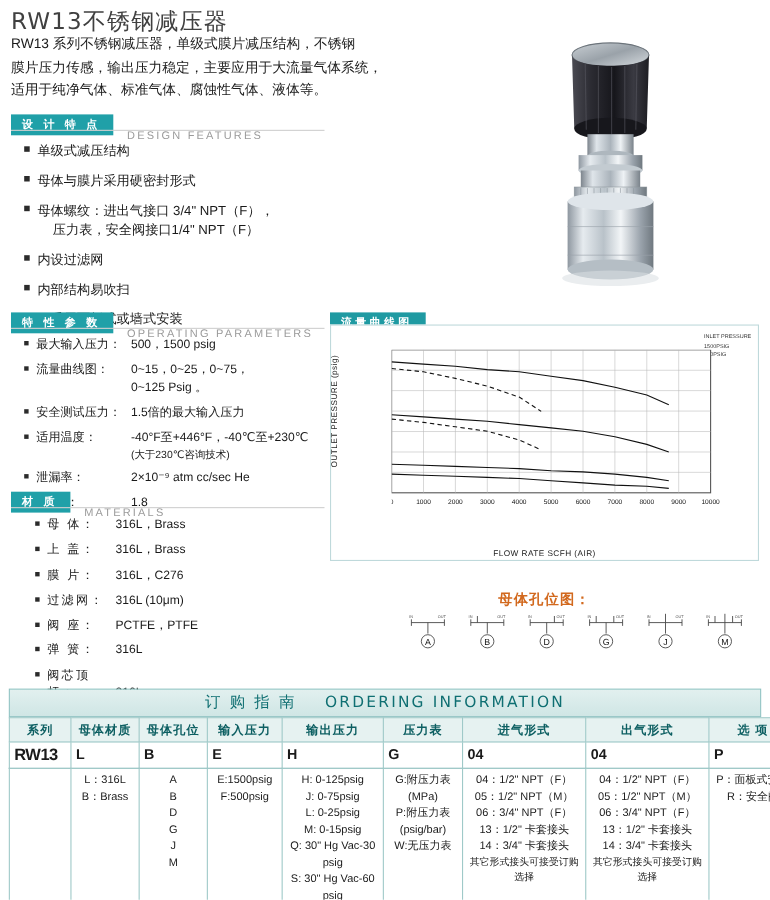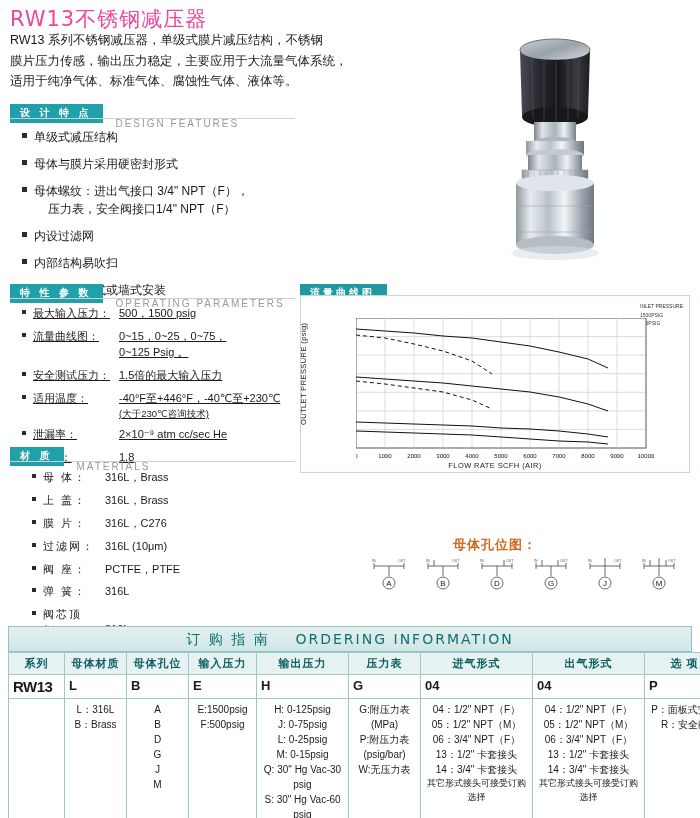--- a/index.html
+++ b/index.html
@@ -11,21 +11,21 @@
     color:#1a1a1a;
     position:relative;
     overflow:hidden;
     font-size:11px;
   }
   .page { position:relative; width:700px; height:818px; }
 
   
   .title {
     position:absolute; left:10px; top:5px;
-    font-size:21px; letter-spacing:1px; color:#ec4899;
+    font-size:21px; letter-spacing:1px; color:#404040;
     font-family:"DejaVu Sans",sans-serif;
   }
   .intro {
     position:absolute; left:10px; top:30px; width:460px;
     font-size:12.5px; line-height:1.65; color:#1a1a1a;
   }
 
   
   .sec-head { position:absolute; height:20px; }
   .sec-tab {
@@ -53,21 +53,21 @@
   ul.bl li:before {
     content:""; position:absolute; left:2px; top:5px;
     width:5px; height:5px; background:#2b2b2b;
   }
   ul.bl li .sub { display:block; padding-left:14px; }
 
   
   ul.pl { margin:0; padding:0; list-style:none; }
   ul.pl li {
     position:relative; padding-left:13px; margin-bottom:7px;
-    font-size:11px; line-height:1.45;text-decoration:underline;
+    font-size:11px; line-height:1.45;
   }
   ul.pl li:before {
     content:""; position:absolute; left:2px; top:4px;
     width:4px; height:4px; background:#2b2b2b;
   }
   .pl-row { display:flex; }
   .pl-key { width:86px; flex:none; }
   .pl-val { flex:1; }
   .small-note { font-size:9.5px; }
 
@@ -81,21 +81,21 @@
     content:""; position:absolute; left:2px; top:4px;
     width:4px; height:4px; background:#2b2b2b;
   }
   .ml-key { display:inline-block; width:62px; letter-spacing:2px; }
 
   
   .photo { position:absolute; left:460px; top:10px; width:230px; height:265px; }
 
   
   .flowpanel {
-    position:absolute; left:300px; top:295px; width:390px; height:178px;
+    position:absolute; left:300px; top:295px; width:390px; height:215px;
     border:1px solid #bfd9db; background:#fff;
   }
   .chart-area { position:absolute; left:55px; top:22px; width:320px; height:150px; }
   .ylabel {
     position:absolute; left:-2px; top:8px;
     writing-mode:vertical-rl; transform:rotate(180deg);
     font-size:7.5px; letter-spacing:.4px; color:#222;
     height:140px; text-align:center;
   }
   .xlabel {

